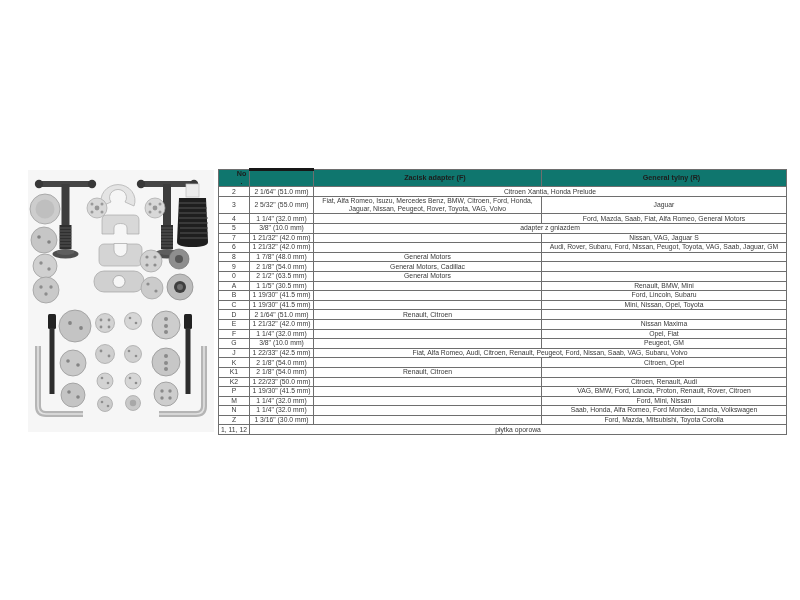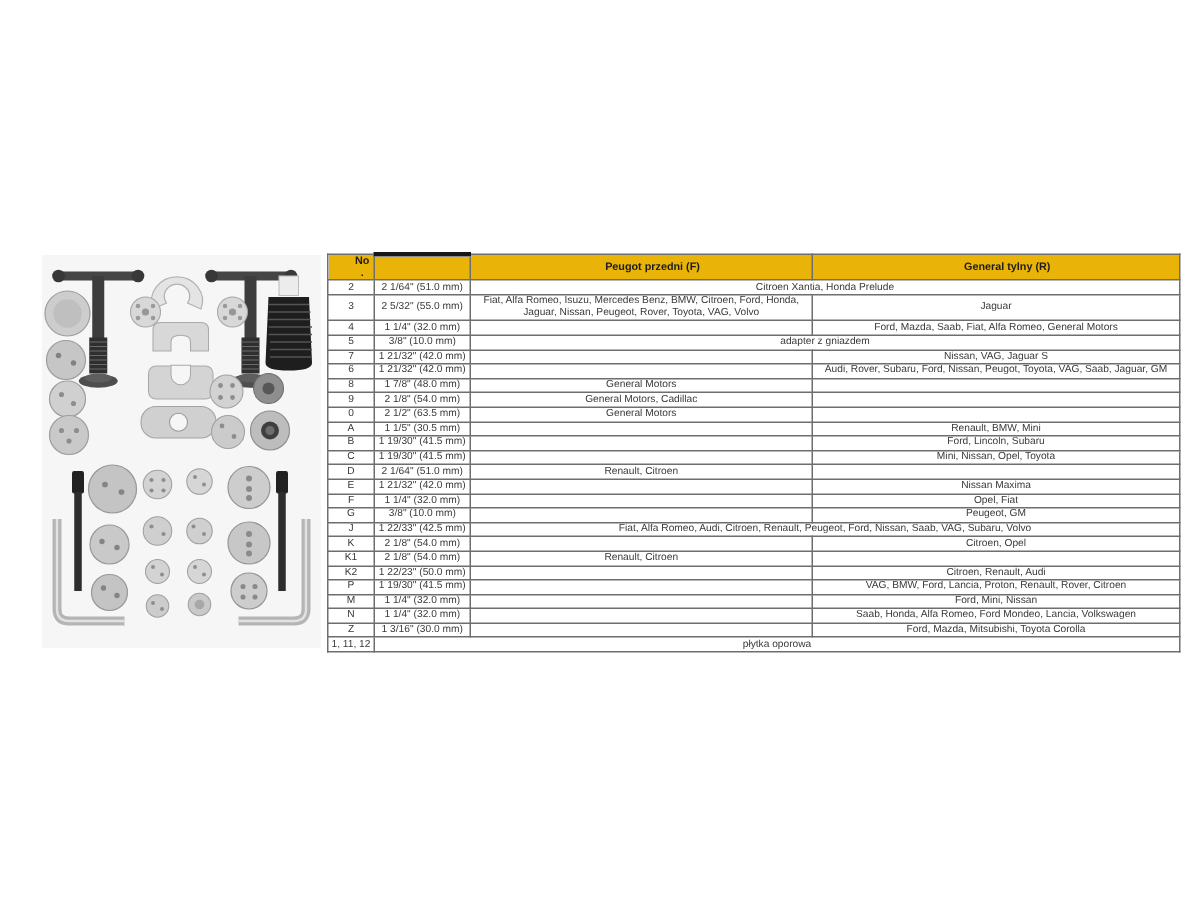--- a/index.html
+++ b/index.html
@@ -19,21 +19,21 @@
   }
   table.spec th, table.spec td {
     border:1px solid #6e6e6e;
     font-size:6.8px; line-height:8.2px; color:#3a3a3a;
     text-align:center; vertical-align:middle;
     padding:0 2px; height:8.6px; overflow:hidden;
     white-space:normal; word-wrap:break-word;
   }
   table.spec th {
     font-weight:bold; color:#1d1d1d; font-size:7.2px; height:10px;
-    background:#eab308;
+    background:#0f766e;
     padding-left:17px;
   }
   table.spec th.size-h { border-top:3px solid #171717; }
   td.no-cell { color:#333; }
   td.span-cell { text-align:center; }
 </style>
 </head>
 <body>
 
 <div class="canvas">
@@ -232,21 +232,21 @@
     <colgroup>
       <col style="width:31px">
         <col style="width:64px">
         <col style="width:228px">
         <col style="width:245px">
     </colgroup>
     <thead>
       <tr>
         <th>No.</th>
         <th class="size-h"></th>
-        <th>Peugot przedni (F)</th>
+        <th>Zacisk adapter (F)</th>
         <th>General tylny (R)</th>
       </tr>
     </thead>
     <tbody>
         <tr>
           <td class="no-cell">2</td>
           <td class="size-cell">2 1/64" (51.0 mm)</td>
           <td class="span-cell" colspan="2">Citroen Xantia, Honda Prelude</td>
         </tr>
         <tr>

